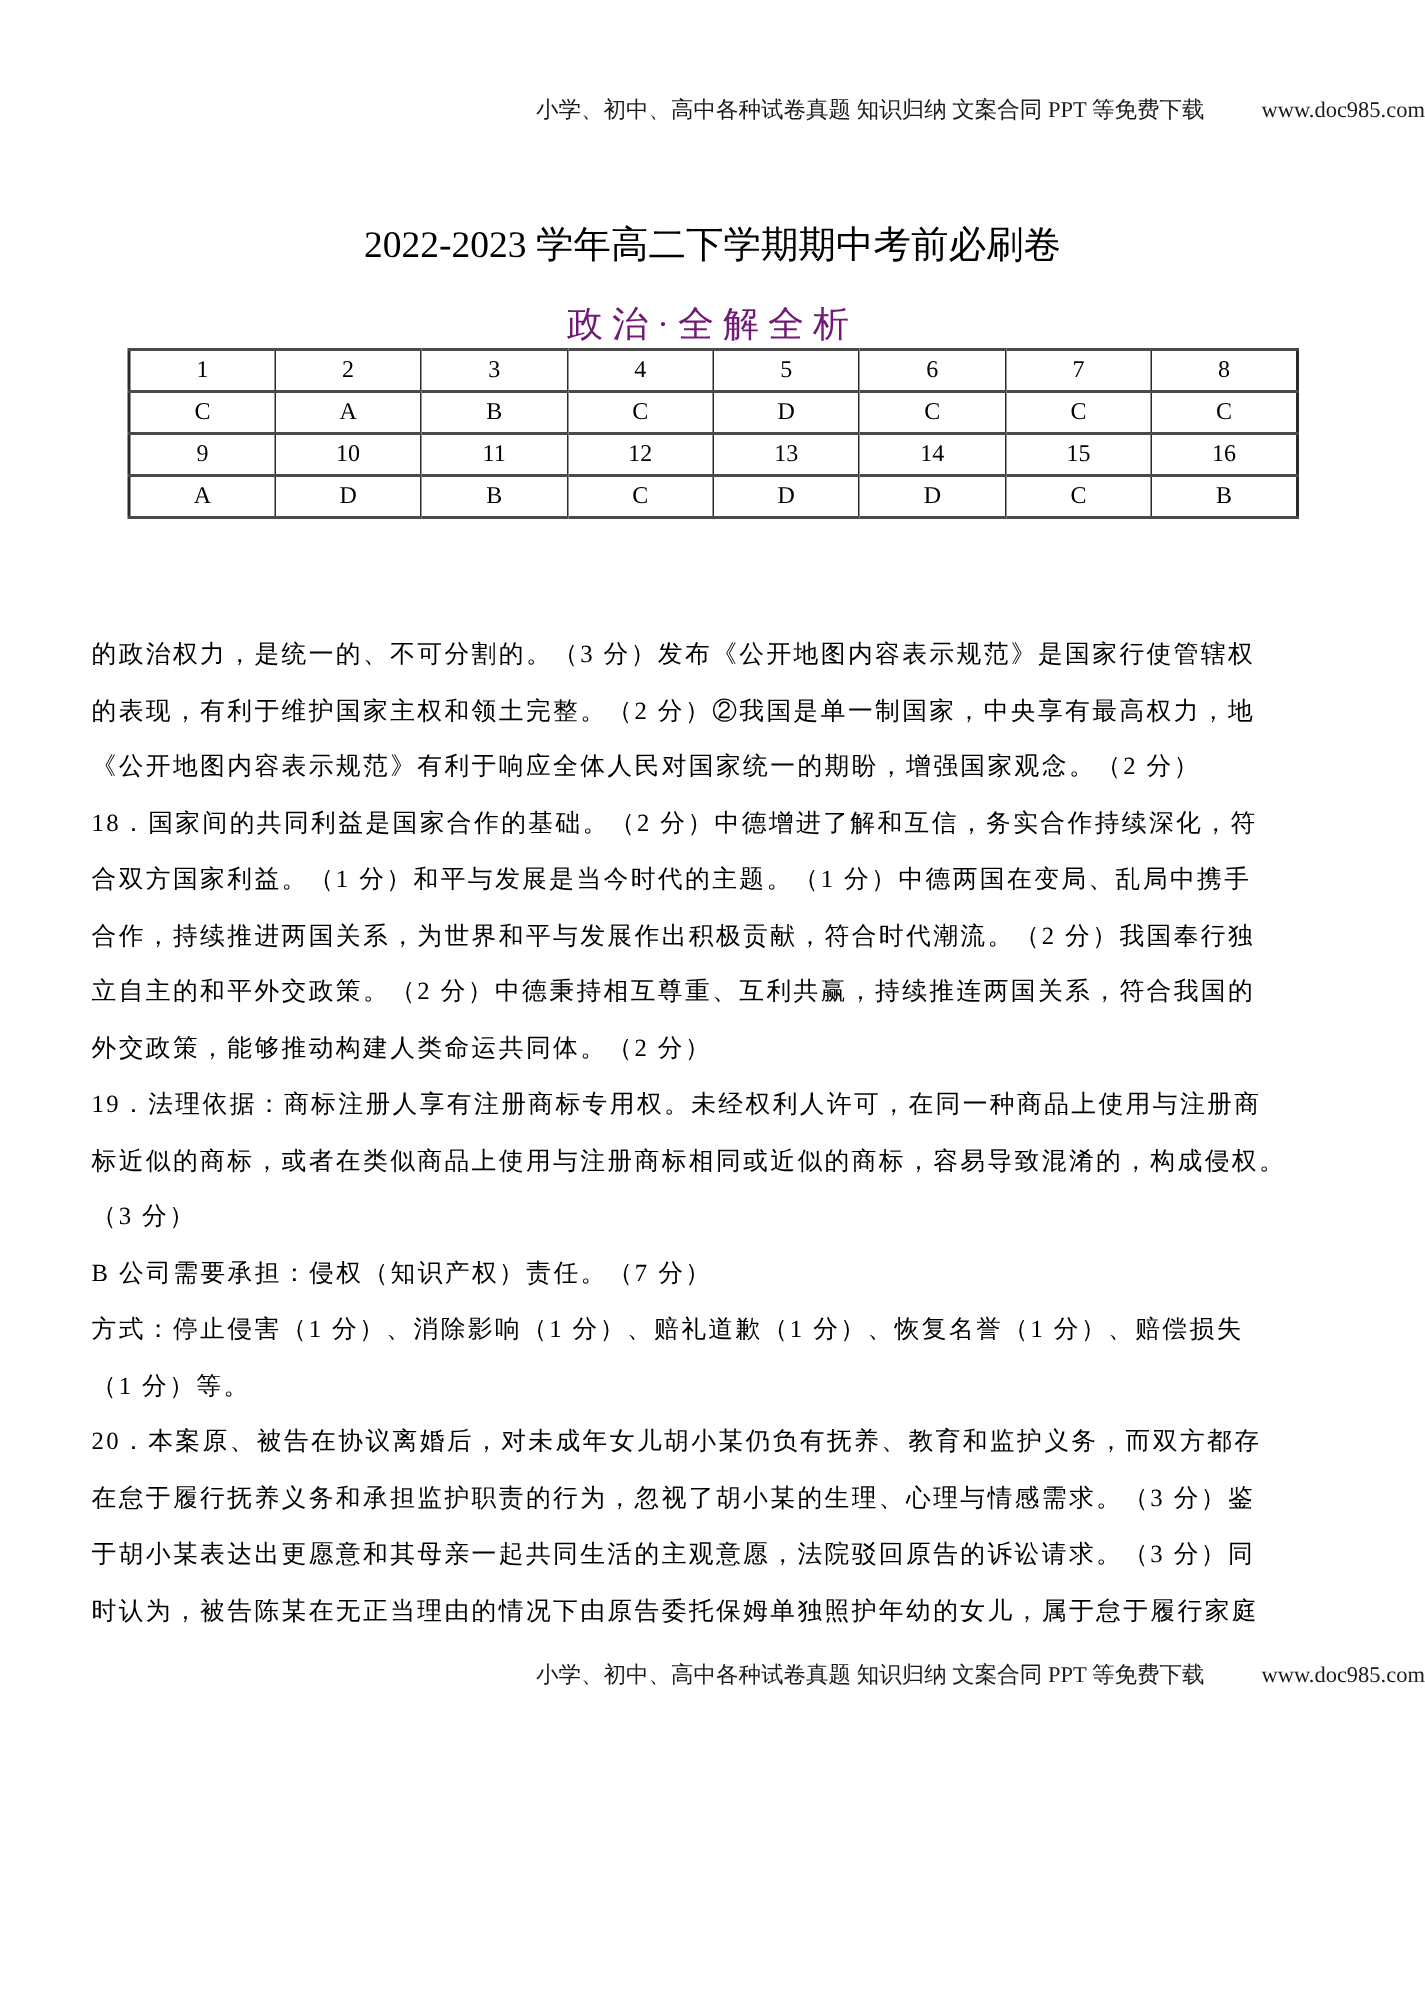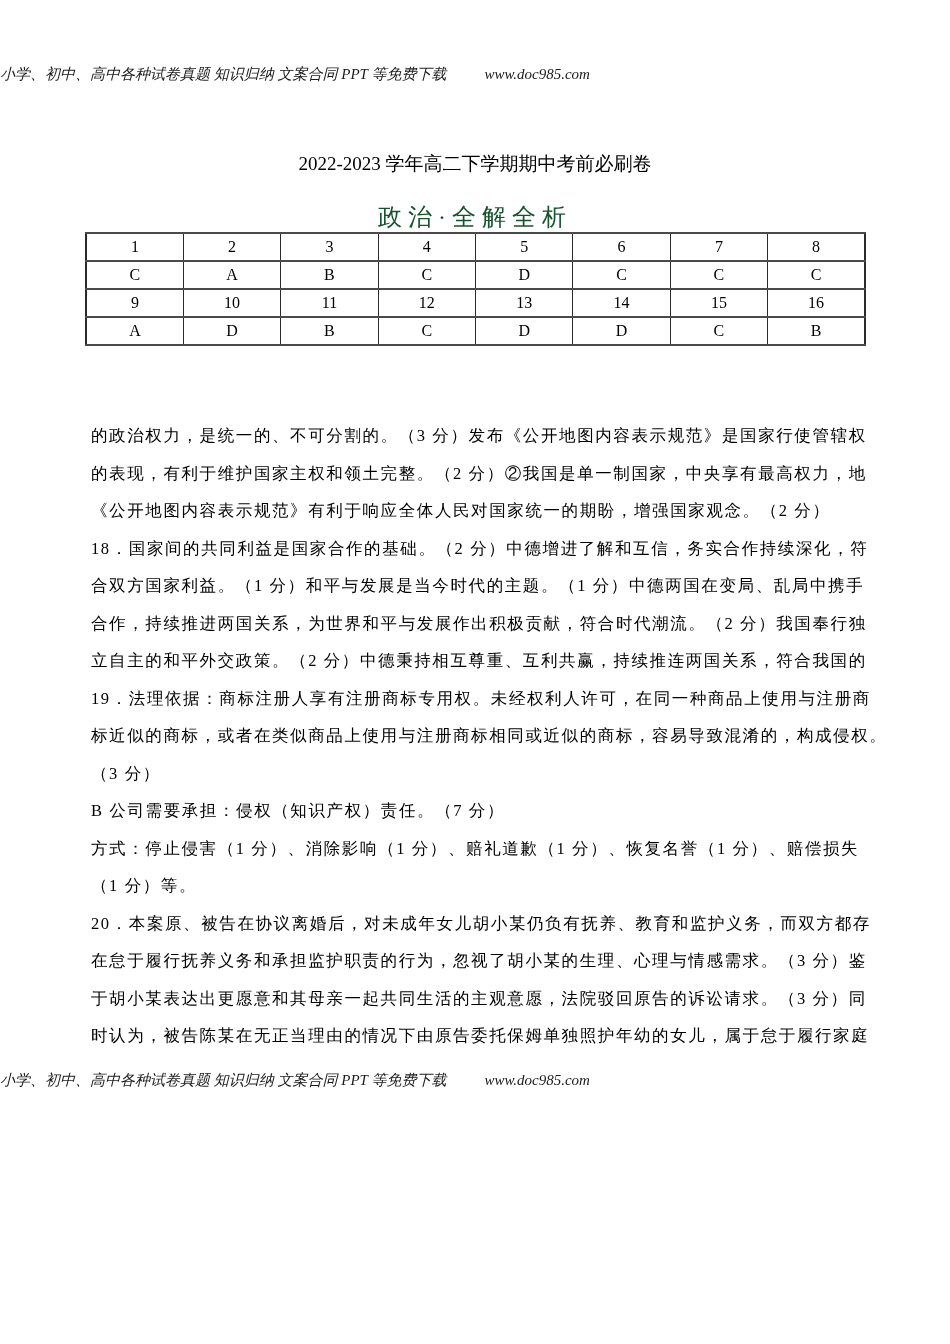--- a/index.html
+++ b/index.html
@@ -16,45 +16,44 @@
     color: #111111;
   }
   .page {
     width: 950px;
     height: 1344px;
     position: relative;
     background: #ffffff;
   }
   
   .site-line {
-    text-align: left;
+    text-align: right;
     font-size: 15px;
     line-height: 24px;
     color: #1a1a1a;
     white-space: nowrap;
-    font-style: italic;
   }
   .site-line .gap { display: inline-block; width: 38px; }
   .header-line { padding-top: 62px; }
   .footer-line { margin-top: 13px; }
   
   .doc-title {
     margin-top: 62px;
     text-align: center;
-    font-size: 19px;
+    font-size: 25px;
     line-height: 32px;
     color: #000;
   }
   .doc-subtitle {
     margin-top: 22px;
     text-align: center;
     font-size: 24px;
     line-height: 30px;
     letter-spacing: 6px;
-    color: #14532d;
+    color: #701a75;
   }
   
   .q17-line {
     margin: 22px 0 0 85px;
     width: 800px;
     font-size: 16.5px;
     line-height: 26px;
     letter-spacing: 1.6px;
     white-space: nowrap;
     color: #000;
@@ -75,21 +74,21 @@
     text-align: center;
     vertical-align: middle;
     font-size: 16px;
     color: #000;
     padding: 0;
   }
   table.answers { border: 2px solid #2b2b2b; }
   
   .body-block {
     margin-top: 71px;
-    margin-left: 91px;
+    margin-left: 61px;
     width: 805px;
   }
   .body-line {
     font-size: 16.5px;
     line-height: 37.5px;
     letter-spacing: 1.6px;
     white-space: nowrap;
     color: #000;
   }
 </style>
@@ -153,20 +152,21 @@
   </table>
 
   <div class="body-block">
     <div class="body-line">的政治权力，是统一的、不可分割的。（3 分）发布《公开地图内容表示规范》是国家行使管辖权</div>
     <div class="body-line">的表现，有利于维护国家主权和领土完整。（2 分）②我国是单一制国家，中央享有最高权力，地</div>
     <div class="body-line">《公开地图内容表示规范》有利于响应全体人民对国家统一的期盼，增强国家观念。（2 分）</div>
     <div class="body-line">18．国家间的共同利益是国家合作的基础。（2 分）中德增进了解和互信，务实合作持续深化，符</div>
     <div class="body-line">合双方国家利益。（1 分）和平与发展是当今时代的主题。（1 分）中德两国在变局、乱局中携手</div>
     <div class="body-line">合作，持续推进两国关系，为世界和平与发展作出积极贡献，符合时代潮流。（2 分）我国奉行独</div>
     <div class="body-line">立自主的和平外交政策。（2 分）中德秉持相互尊重、互利共赢，持续推连两国关系，符合我国的</div>
+    <div class="body-line">外交政策，能够推动构建人类命运共同体。（2 分）</div>
     <div class="body-line">19．法理依据：商标注册人享有注册商标专用权。未经权利人许可，在同一种商品上使用与注册商</div>
     <div class="body-line">标近似的商标，或者在类似商品上使用与注册商标相同或近似的商标，容易导致混淆的，构成侵权。</div>
     <div class="body-line">（3 分）</div>
     <div class="body-line">B 公司需要承担：侵权（知识产权）责任。（7 分）</div>
     <div class="body-line">方式：停止侵害（1 分）、消除影响（1 分）、赔礼道歉（1 分）、恢复名誉（1 分）、赔偿损失</div>
     <div class="body-line">（1 分）等。</div>
     <div class="body-line">20．本案原、被告在协议离婚后，对未成年女儿胡小某仍负有抚养、教育和监护义务，而双方都存</div>
     <div class="body-line">在怠于履行抚养义务和承担监护职责的行为，忽视了胡小某的生理、心理与情感需求。（3 分）鉴</div>
     <div class="body-line">于胡小某表达出更愿意和其母亲一起共同生活的主观意愿，法院驳回原告的诉讼请求。（3 分）同</div>
     <div class="body-line">时认为，被告陈某在无正当理由的情况下由原告委托保姆单独照护年幼的女儿，属于怠于履行家庭</div>

